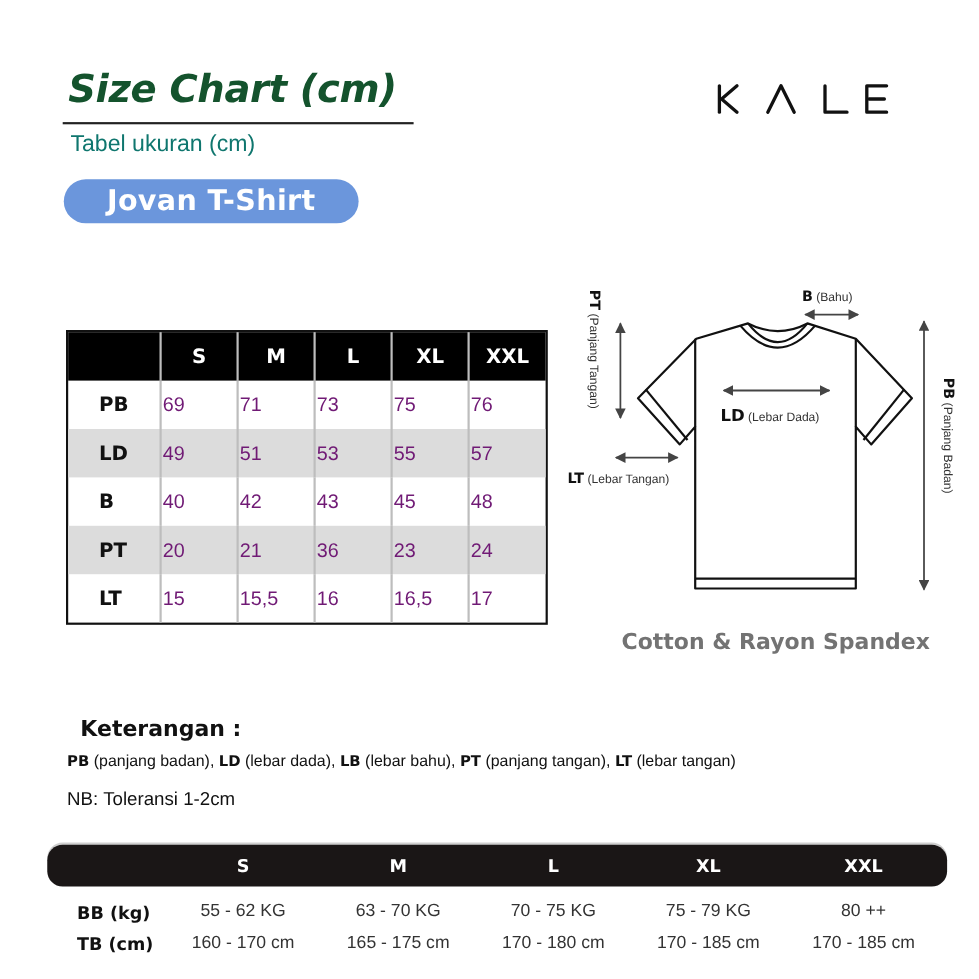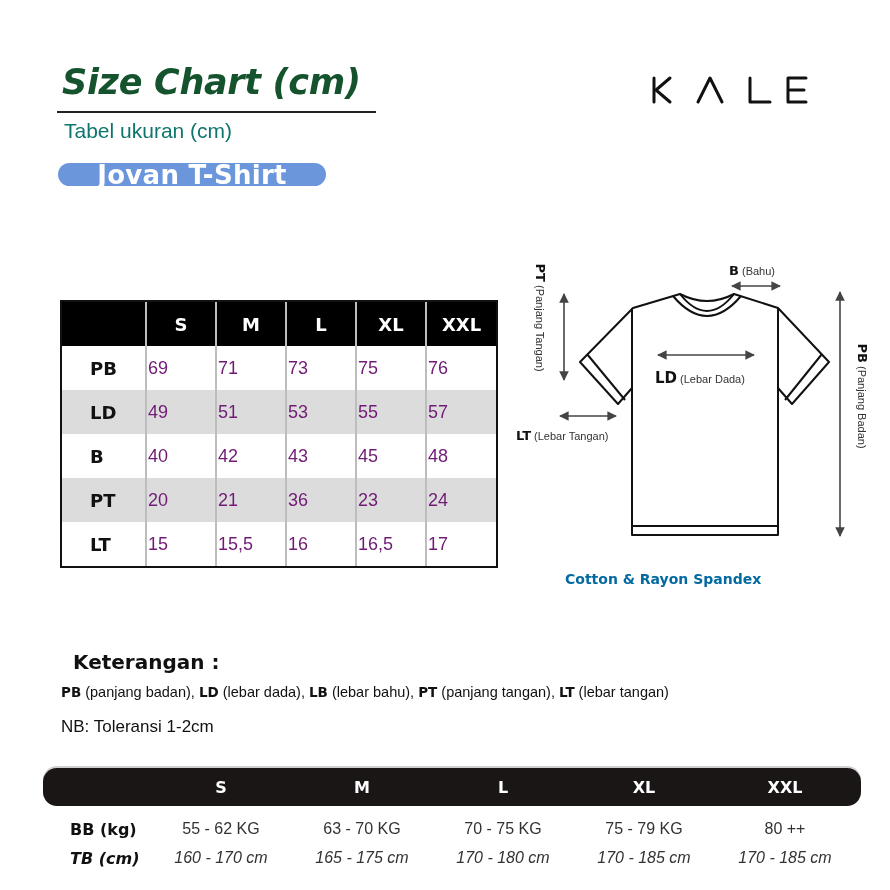--- a/index.html
+++ b/index.html
@@ -2,39 +2,39 @@
 <html><head>
 <meta charset="utf-8">
 <style>
   html, body { margin: 0; padding: 0; background: #ffffff; }
   body { width: 890px; height: 890px; position: relative; overflow: hidden; font-family: "DejaVu Sans", "Liberation Sans", sans-serif; color: #111; }
   .abs { position: absolute; }
 
   .title { left: 62px; top: 62px; font-size: 35px; font-weight: bold; font-style: italic; letter-spacing: -0.3px; color: #14532d; font-family: "DejaVu Sans", sans-serif; }
   .title-rule { left: 57px; top: 111px; width: 319px; height: 2px; background: #222; }
   .subtitle { left: 64px; top: 119px; font-size: 21px; color: #0f766e; font-family: "Liberation Sans", sans-serif; }
-  .pill { left: 58px; top: 163px; width: 268px; height: 23px; border-radius: 20px; background: #6b96dc; color: #fff; font-size: 26px; font-weight: bold; display: flex; align-items: center; justify-content: center; font-family: "DejaVu Sans", sans-serif; letter-spacing: 0.3px; }
+  .pill { left: 58px; top: 163px; width: 268px; height: 40px; border-radius: 20px; background: #6b96dc; color: #fff; font-size: 26px; font-weight: bold; display: flex; align-items: center; justify-content: center; font-family: "DejaVu Sans", sans-serif; letter-spacing: 0.3px; }
 
   .logo { left: 650px; top: 70px; width: 160px; height: 40px; }
 
   
   .size-table { left: 60px; top: 300px; width: 438px; height: 268px; border: 2px solid #111; box-sizing: border-box; border-collapse: collapse; }
   .size-table table { width: 100%; height: 100%; border-collapse: collapse; table-layout: fixed; }
   .size-table th { background: #000; color: #fff; font-size: 18px; font-weight: bold; height: 42px; border-right: 2px solid #bdbdbd; font-family: "DejaVu Sans", sans-serif; }
   .size-table th:last-child, .size-table td:last-child { border-right: none; }
   .size-table td { font-size: 18px; text-align: left; border-right: 2px solid #bdbdbd; color: #701a75; font-family: "Liberation Sans", sans-serif; }
   .size-table td.rowlabel { font-weight: bold; text-align: left; padding-left: 28px; font-family: "DejaVu Sans", sans-serif; color: #111; }
   .size-table tr.shaded td { background: #dcdcdc; }
   .size-table col.c0 { width: 84px; }
 
   
   .diagram { left: 510px; top: 250px; width: 370px; height: 300px; }
   .diagram .lbl { position: absolute; font-size: 11px; color: #333; font-family: "Liberation Sans", sans-serif; white-space: nowrap; }
   .diagram .lbl b { font-size: 13px; color: #111; font-family: "DejaVu Sans", sans-serif; }
-  .material { left: 565px; top: 571px; font-size: 14px; font-weight: bold; color: #0369a1; font-family: "DejaVu Sans", sans-serif; }
+  .material { left: 565px; top: 571px; font-size: 20px; font-weight: bold; color: #737373; font-family: "DejaVu Sans", sans-serif; }
 
   .ket-title { left: 61px; top: 650px; font-size: 20px; font-weight: bold; color: #111; font-family: "DejaVu Sans", sans-serif; margin-left: 12px; }
   .ket-body { left: 61px; top: 684px; font-size: 14.5px; color: #111; font-family: "Liberation Sans", sans-serif; white-space: nowrap; }
   .ket-body b { font-family: "DejaVu Sans", sans-serif; font-size: 13.5px; }
   .ket-note { left: 61px; top: 717px; font-size: 17px; color: #111; font-family: "Liberation Sans", sans-serif; }
 
   
   .bb-head { left: 43px; top: 768px; width: 818px; height: 38px; background: #1a1616; border-radius: 14px; box-shadow: 0 -2px 0 #cfcfcf; }
   .bb-head span { position: absolute; top: 10px; color: #fff; font-size: 16px; font-weight: bold; transform: translateX(-50%); font-family: "DejaVu Sans", sans-serif; }
   .bb-row { left: 0; width: 774px; height: 26px; }
@@ -189,20 +189,20 @@
   <span style="left:742px;">XXL</span>
 </div>
 <div class="abs bb-row" style="top:820px;">
   <span class="rl">BB (kg)</span>
   <span style="left:221px;">55 - 62 KG</span>
   <span style="left:362px;">63 - 70 KG</span>
   <span style="left:503px;">70 - 75 KG</span>
   <span style="left:644px;">75 - 79 KG</span>
   <span style="left:785px;">80 ++</span>
 </div>
-<div class="abs bb-row" style="top:849px;font-style:italic;">
+<div class="abs bb-row" style="top:849px;">
   <span class="rl">TB (cm)</span>
   <span style="left:221px;">160 - 170 cm</span>
   <span style="left:362px;">165 - 175 cm</span>
   <span style="left:503px;">170 - 180 cm</span>
   <span style="left:644px;">170 - 185 cm</span>
   <span style="left:785px;">170 - 185 cm</span>
 </div>
 
 </body></html>

